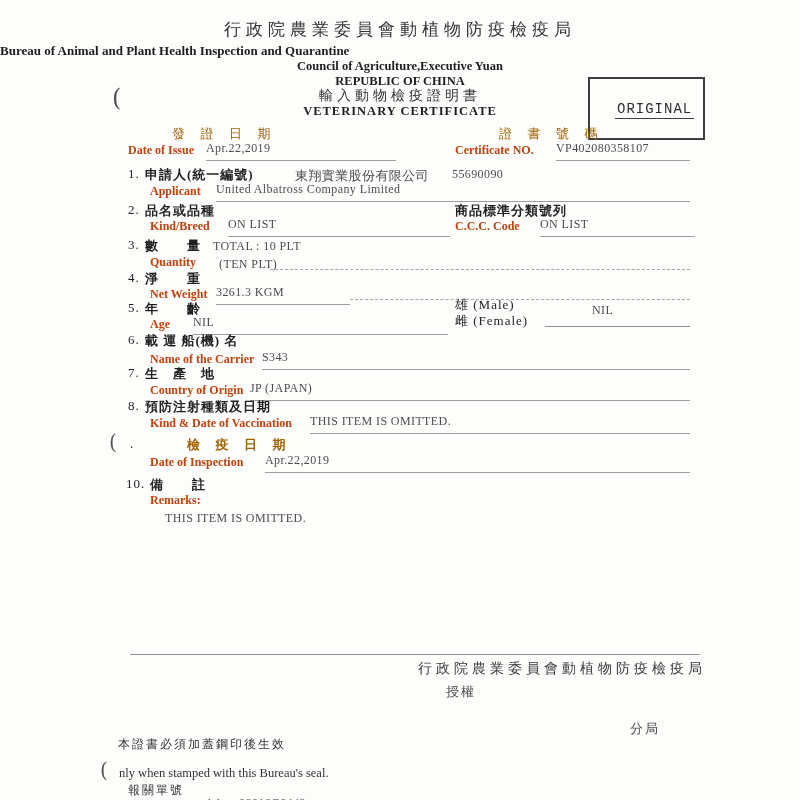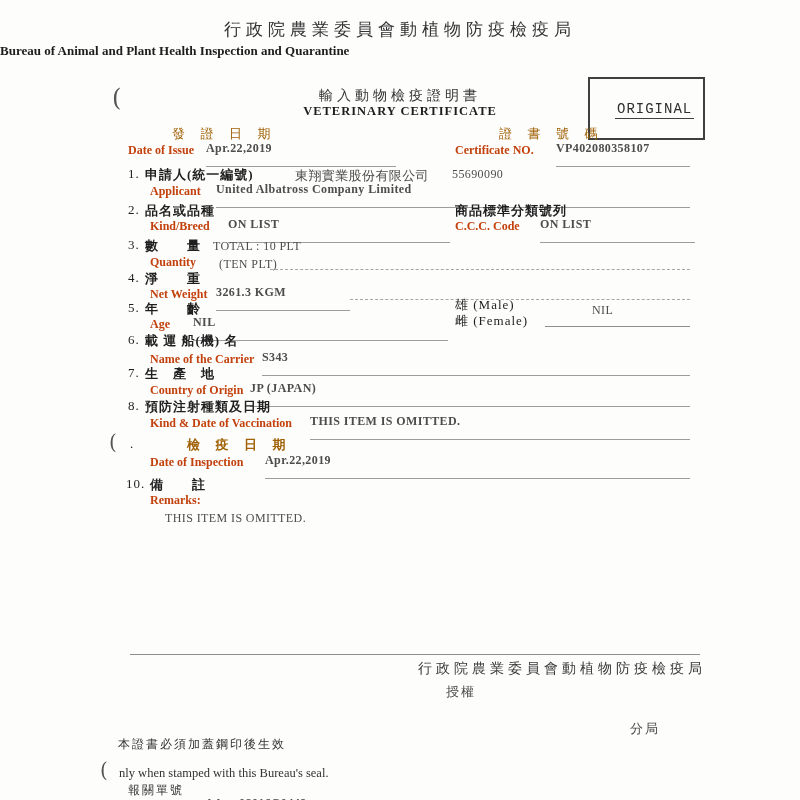--- a/index.html
+++ b/index.html
@@ -19,21 +19,21 @@
   .stamp-txt { font-family:"Liberation Mono", monospace; font-size:14px; letter-spacing:1px;
                color:#2e2e2e; border-bottom:1.5px solid #3f3f3f; padding:0 2px 1px 2px; }
 
   
   .zh  { font-size:13px; color:#1f1f1f; letter-spacing:1px; }
   .zhs { font-size:13px; color:#a16207; letter-spacing:3px;margin-left:44px; }
   .en  { font-size:12px; font-weight:bold; color:#c2410c; }
 
   
   .val { font-size:12px; color:#4d4d4d; letter-spacing:0.4px; }
-  .u   { border-bottom:1px solid #9d9d9d; padding-bottom:10px;font-weight:bold; }
+  .u   { border-bottom:1px solid #9d9d9d; padding-bottom:4px; }
   .ud  { border-bottom:1px dashed #a6a6a6; height:15px; }
   .line { border-bottom:1px solid #8f8f8f; height:1px; }
 
   .artifact { font-size:24px; color:#555; font-family:"DejaVu Serif", serif; }
 
   .ft-zh  { font-size:14px; letter-spacing:4px; color:#3a3a3a; }
   .ft-sm  { font-size:13px; letter-spacing:2px; color:#4a4a4a; }
   .note-zh { font-size:12px; letter-spacing:2px; color:#333; }
   .note-en { font-size:12.5px; color:#333; }
 </style>
@@ -41,20 +41,22 @@
 <body>
 
 <div class="page">
 
   <div class="abs artifact" style="left:112px; top:84px;">(</div>
   <div class="abs artifact" style="left:109px; top:430px; font-size:20px;">(</div>
   <div class="abs artifact" style="left:100px; top:758px; font-size:20px;">(</div>
 
   <div class="abs hd-zh" style="top:18px; left:0;">行政院農業委員會動植物防疫檢疫局</div>
   <div class="abs hd-en-b" style="top:43px; left:0;">Bureau of Animal and Plant Health Inspection and Quarantine</div>
+  <div class="abs hd-en-s" style="top:59px; left:0;">Council of Agriculture,Executive Yuan</div>
+  <div class="abs hd-en-s" style="top:74px; left:0;">REPUBLIC OF CHINA</div>
   <div class="abs hd-zh2" style="top:87px; left:0;">輸入動物檢疫證明書</div>
   <div class="abs hd-en-s" style="top:104px; left:0; letter-spacing:1px;">VETERINARY CERTIFICATE</div>
 
   <div class="abs stamp-box" style="left:588px; top:77px;">
     <span class="stamp-txt">ORIGINAL</span>
   </div>
 
   <div class="abs zhs" style="left:128px; top:125px;">發  證  日  期</div>
   <div class="abs en" style="left:128px; top:143px;">Date of Issue</div>
   <div class="abs val u" style="left:206px; top:141px; width:190px;">Apr.22,2019</div>

